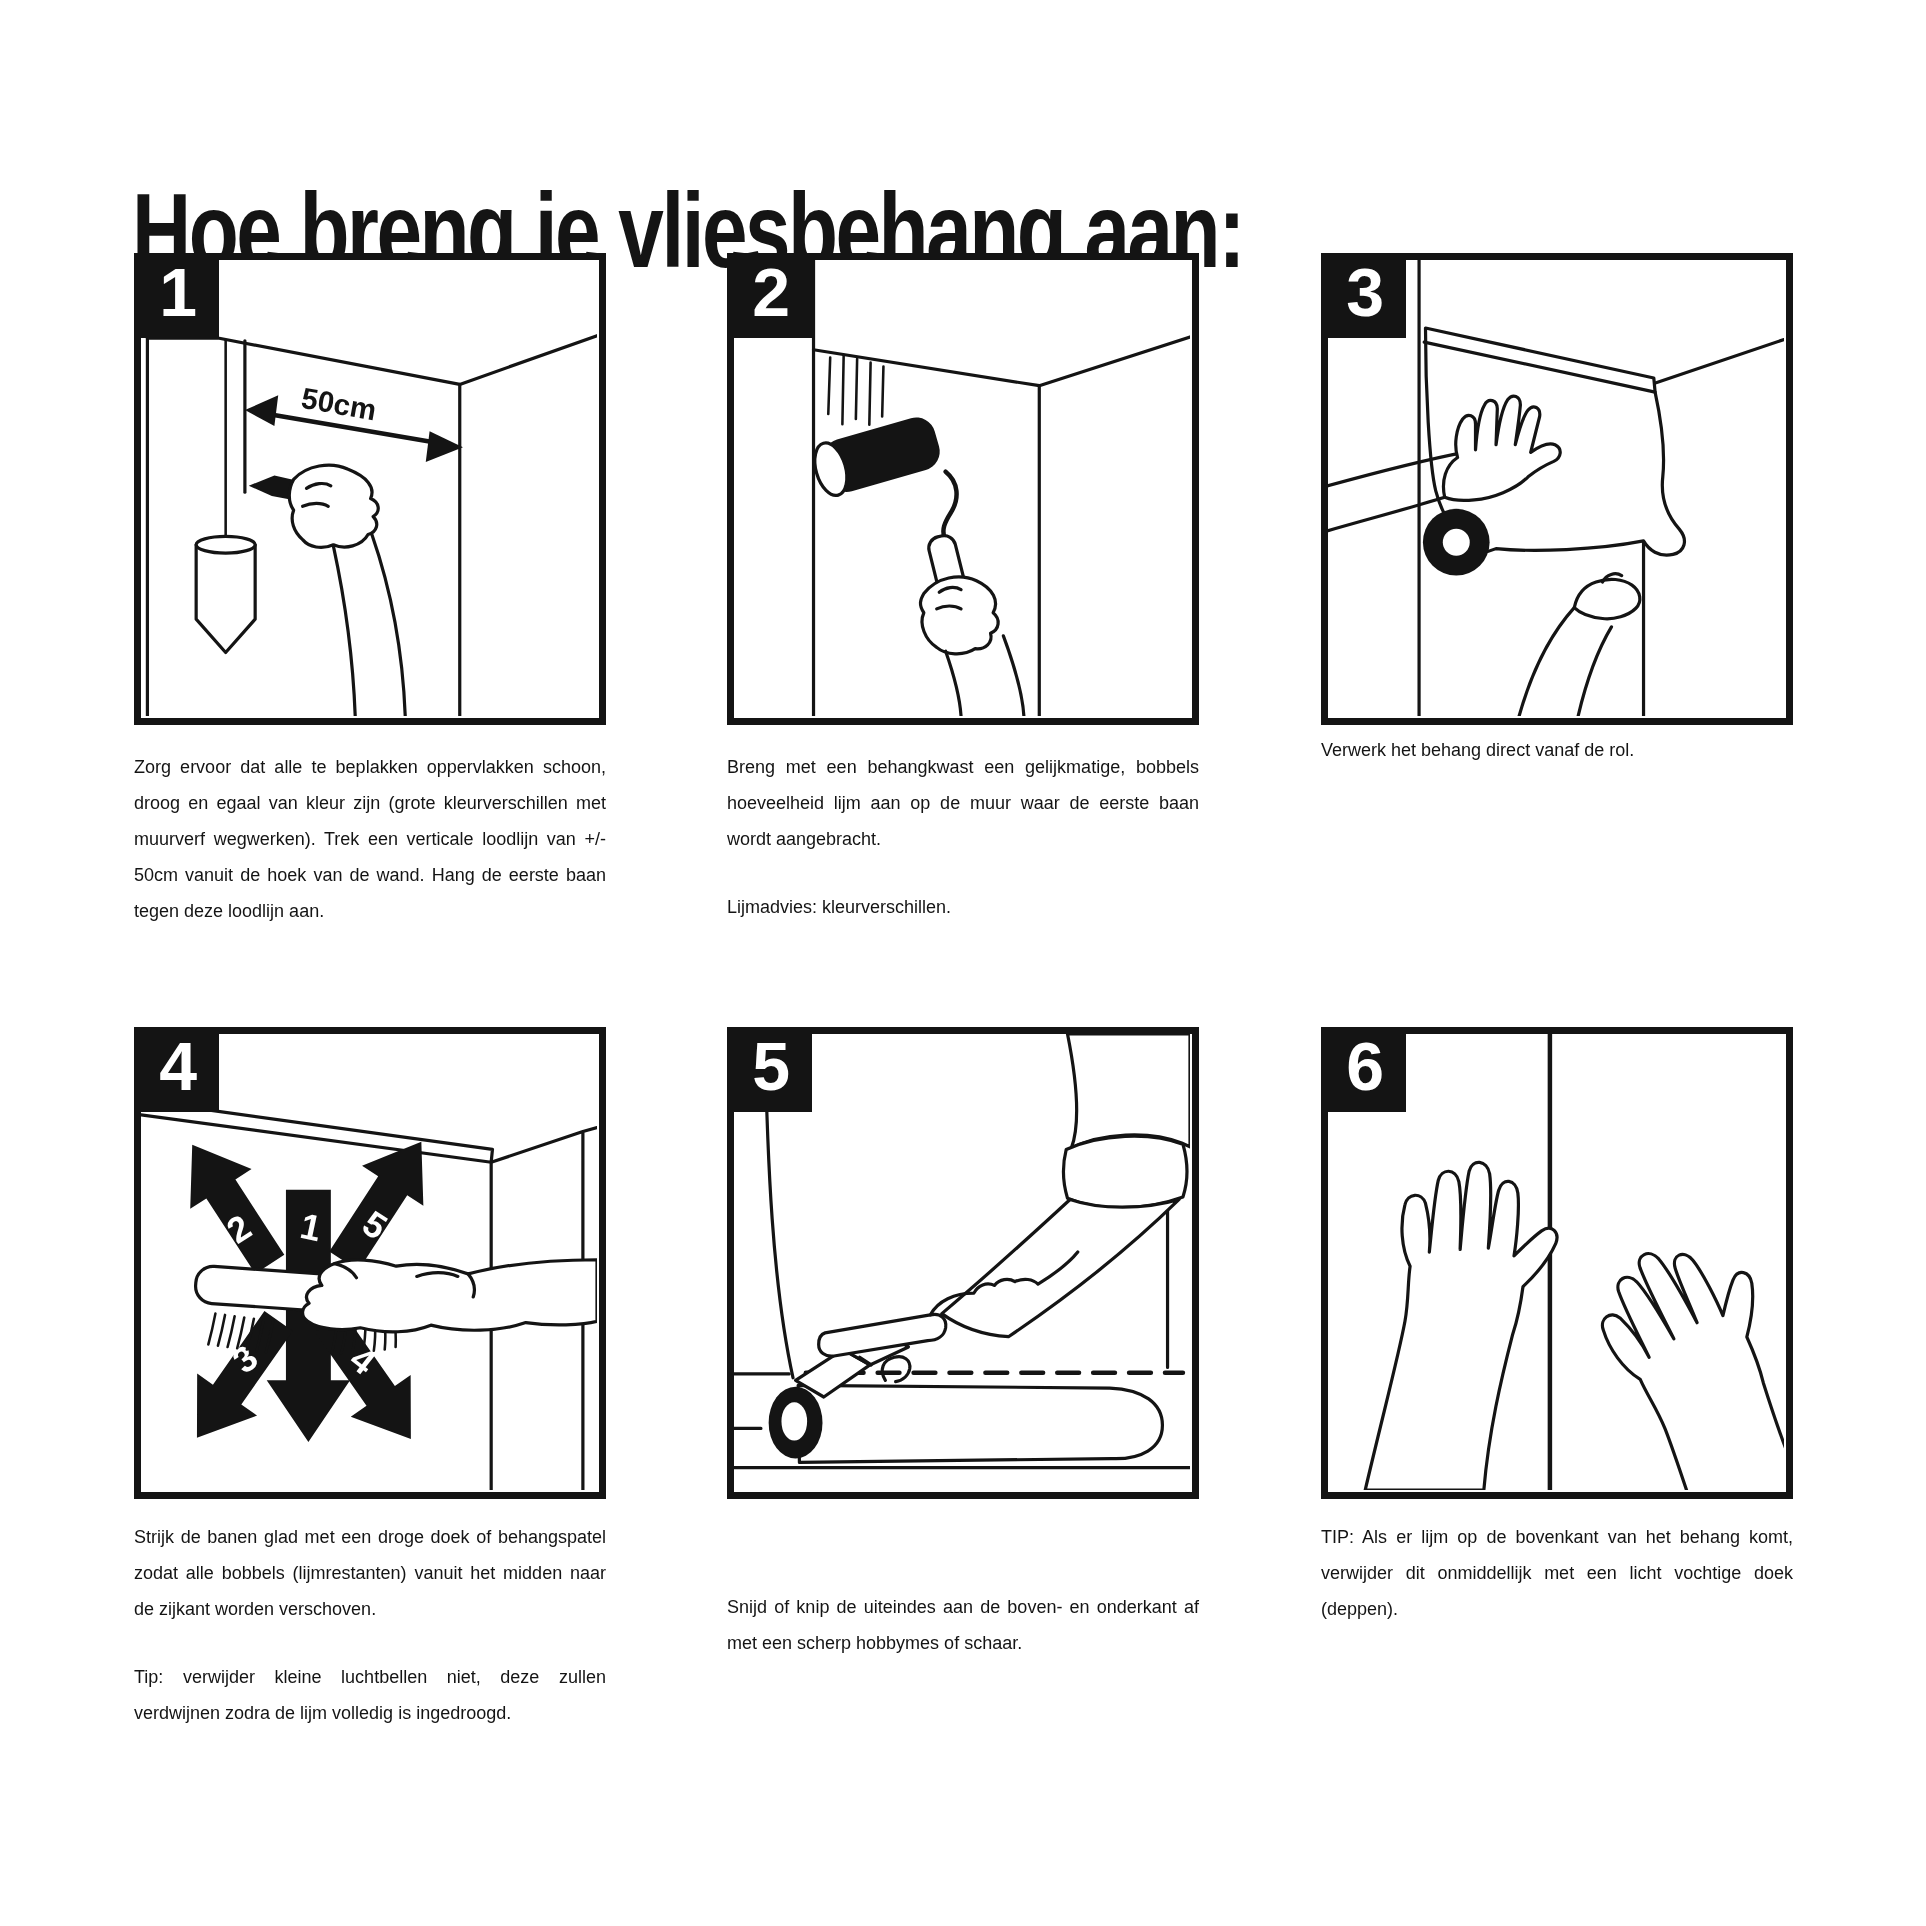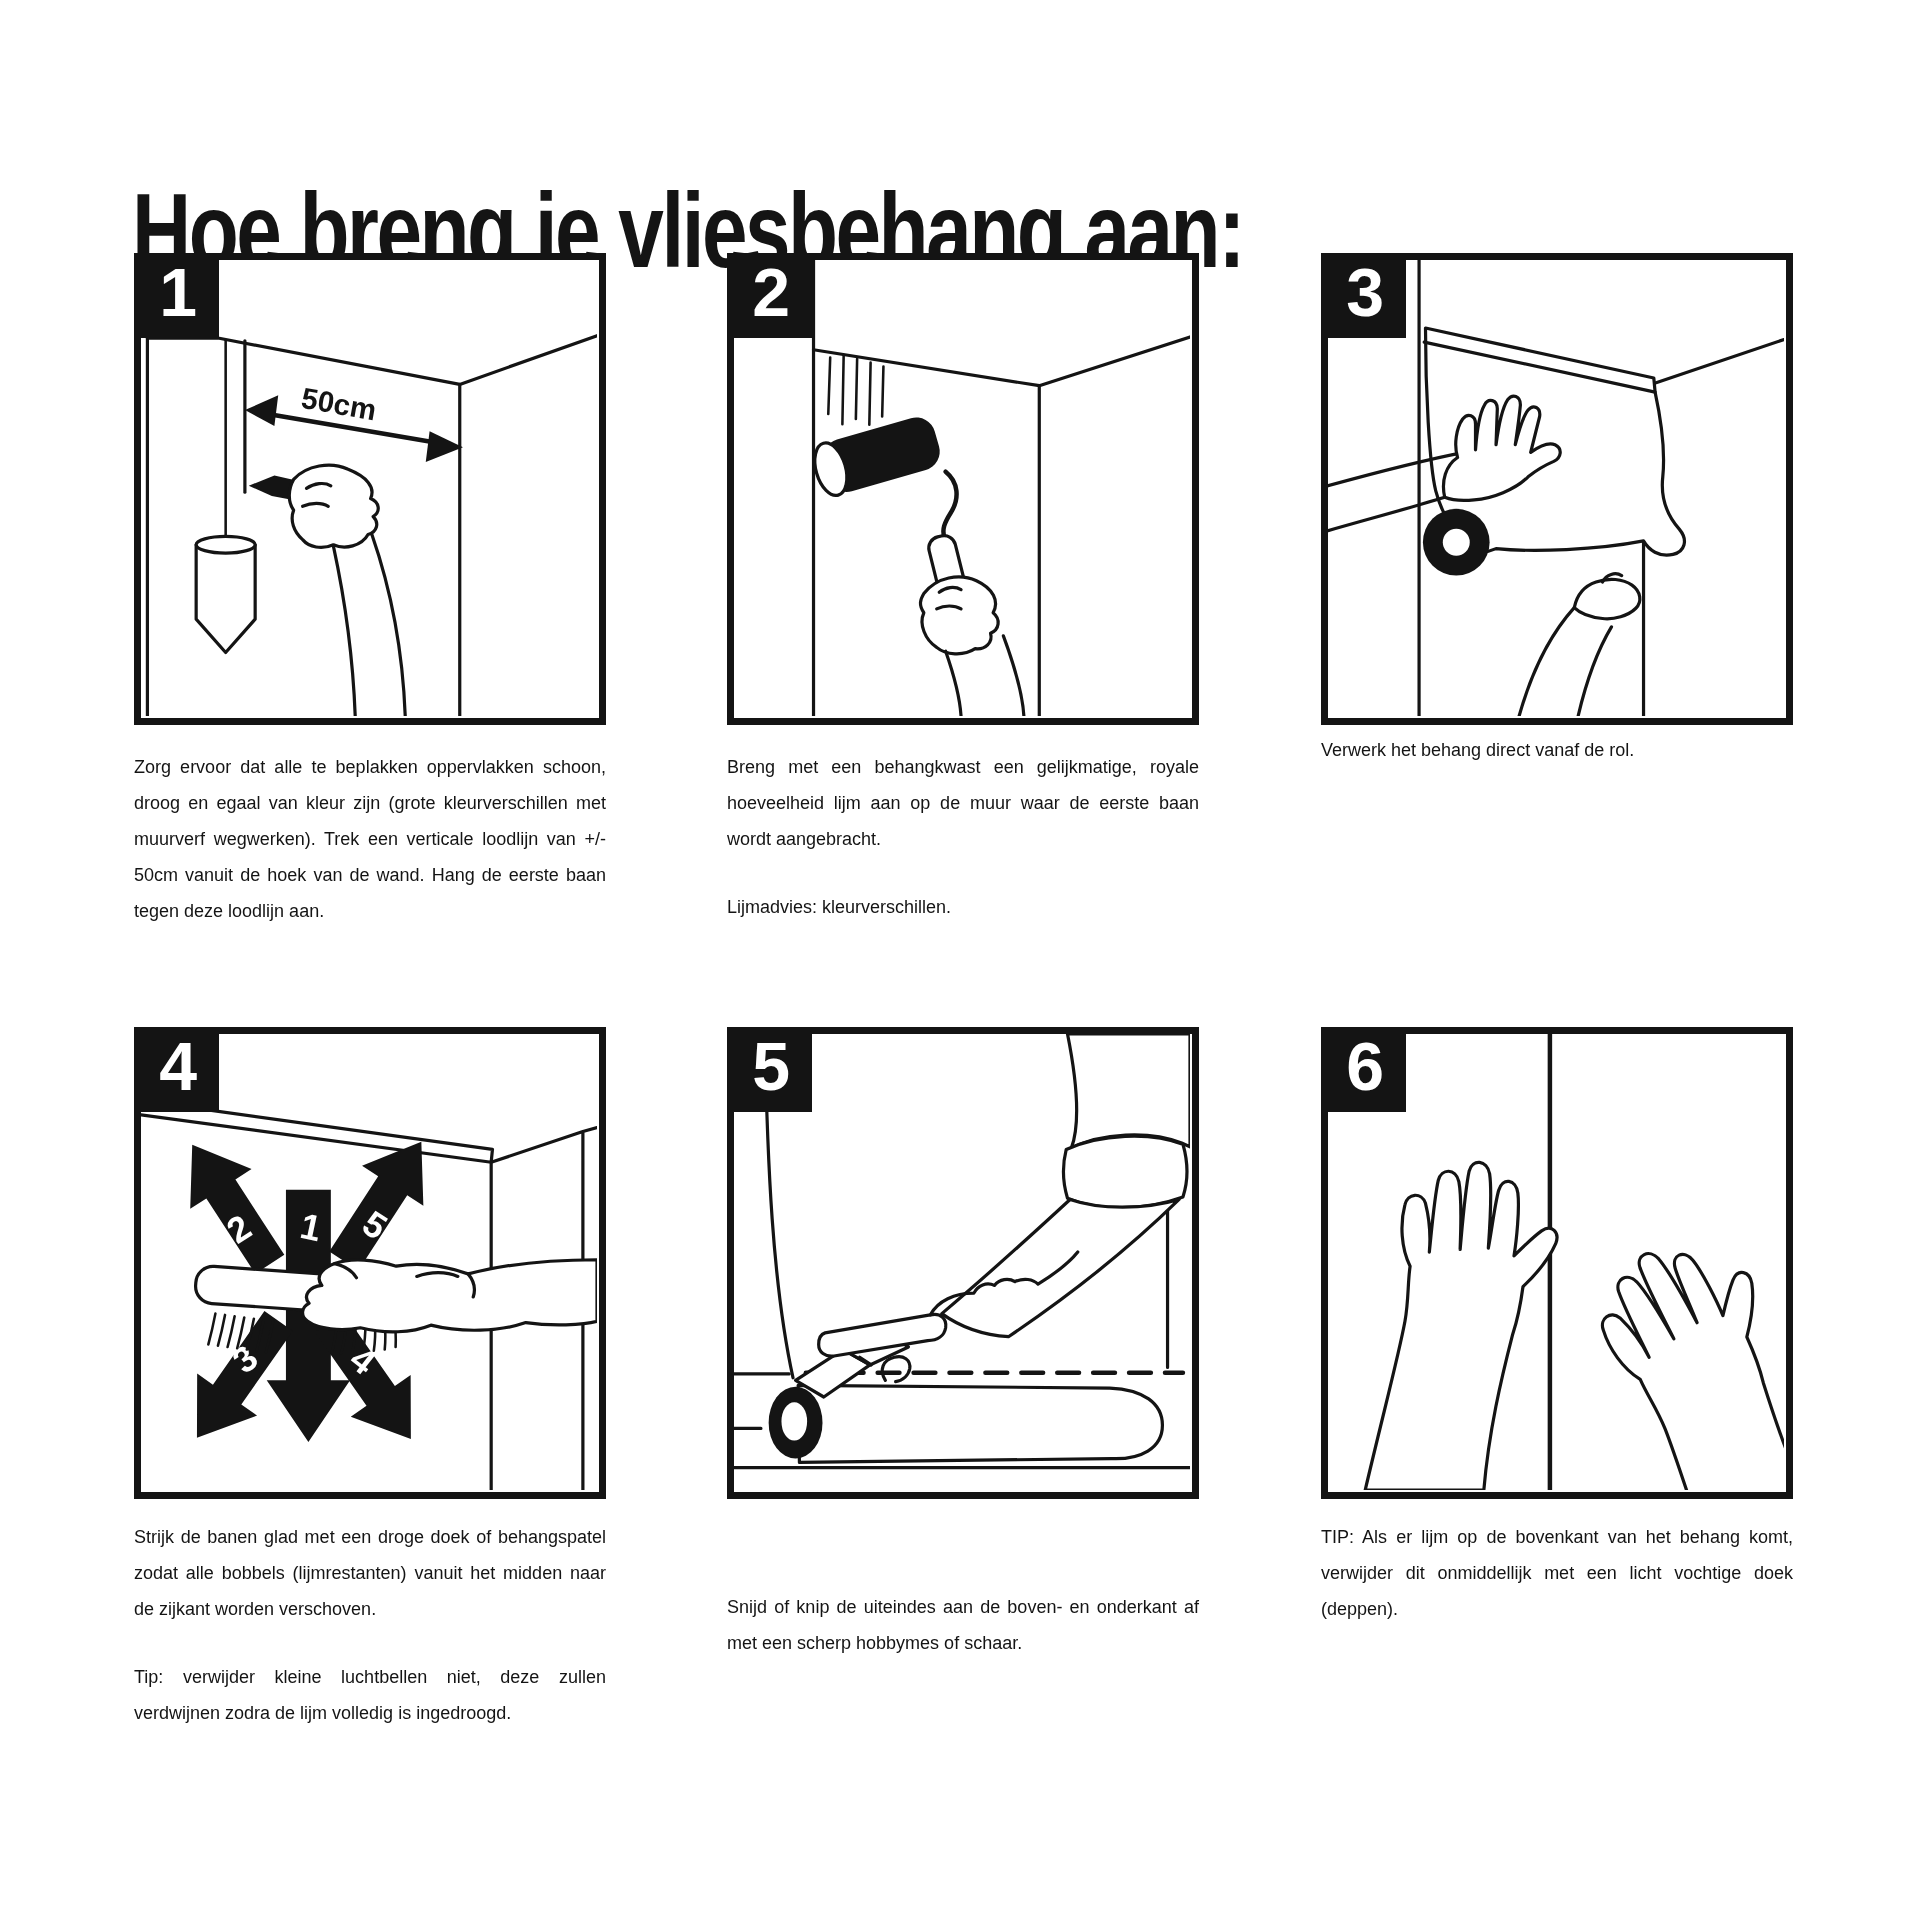--- a/index.html
+++ b/index.html
@@ -160,21 +160,21 @@
     </svg>
     <div class="badge">
         <span>6</span>
       </div>
   </section>
 
   <div class="caption" style="left:134px;top:749px;">
     <p>Zorg ervoor dat alle te beplakken oppervlakken schoon, droog en egaal van kleur zijn (grote kleurverschillen met muurverf wegwerken). Trek een verticale loodlijn van +/- 50cm vanuit de hoek van de wand. Hang de eerste baan tegen deze loodlijn aan.</p>
   </div>
   <div class="caption" style="left:727px;top:749px;">
-    <p>Breng met een behangkwast een gelijkmatige, royale hoeveelheid lijm aan op de muur waar de eerste baan wordt aangebracht.</p>
+    <p>Breng met een behangkwast een gelijkmatige, bobbels hoeveelheid lijm aan op de muur waar de eerste baan wordt aangebracht.</p>
     <p class="gap">Lijmadvies: kleurverschillen.</p>
   </div>
   <div class="caption" style="left:1321px;top:732px;">
     <p>Verwerk het behang direct vanaf de rol.</p>
   </div>
   <div class="caption" style="left:134px;top:1519px;">
     <p>Strijk de banen glad met een droge doek of behangspatel zodat alle bobbels (lijmrestanten) vanuit het midden naar de zijkant worden verschoven.</p>
     <p class="gap">Tip: verwijder kleine luchtbellen niet, deze zullen verdwijnen zodra de lijm volledig is ingedroogd.</p>
   </div>
   <div class="caption" style="left:727px;top:1589px;">

